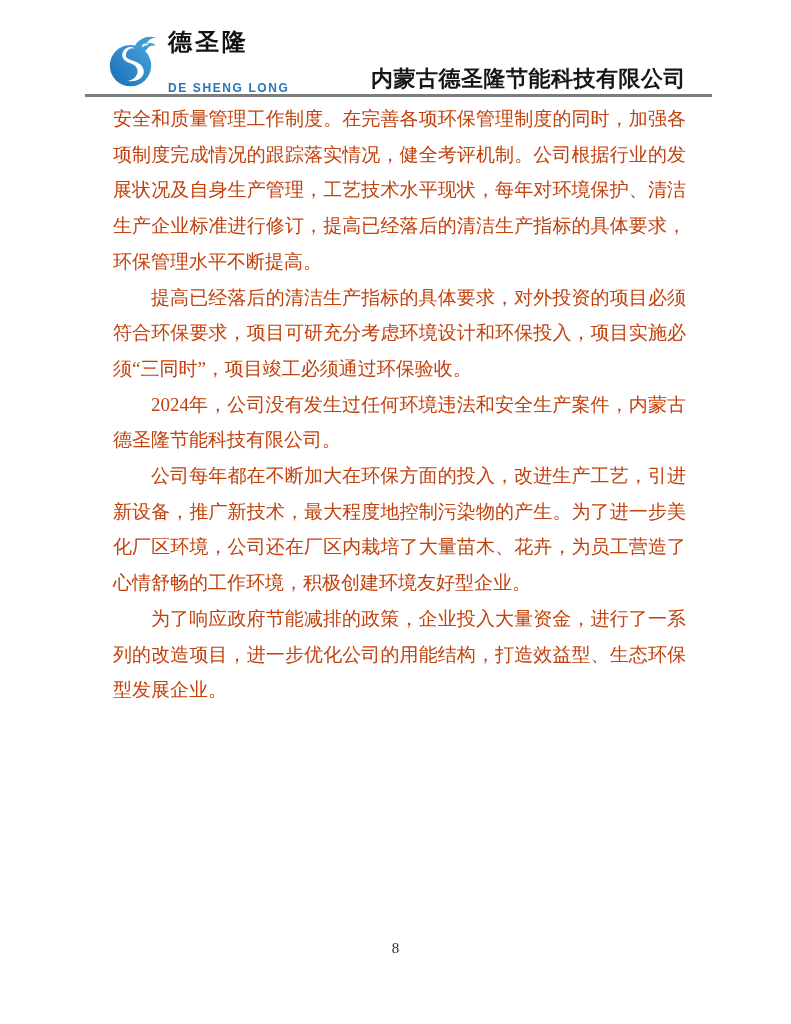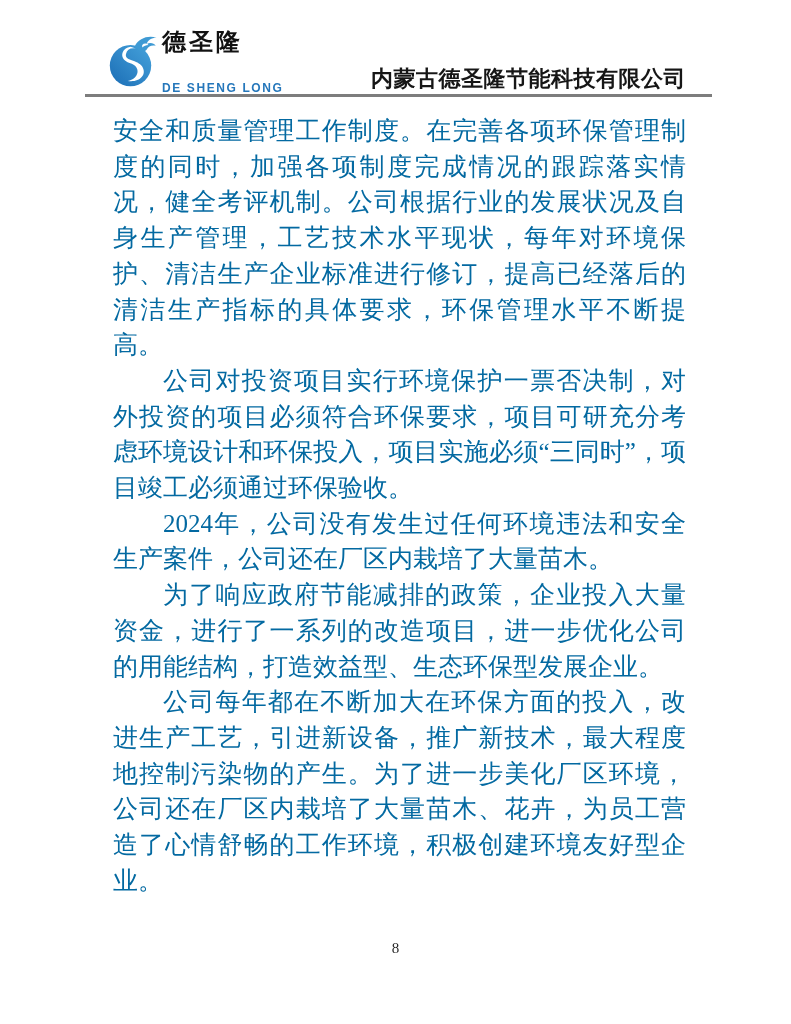--- a/index.html
+++ b/index.html
@@ -8,21 +8,21 @@
     width:791px; height:1024px;
     margin:0 auto;
     background:#ffffff;
     font-family:"Liberation Serif","DejaVu Serif",serif;
     overflow:hidden;
   }
   
   .header { position:absolute; left:0; top:0; width:791px; height:98px; }
   .logo { position:absolute; left:108px; top:30px; display:flex; align-items:center; }
   .logo-mark { width:54px; height:56px; display:block; }
-  .logo-textblock { margin-left:0; display:flex; flex-direction:column; justify-content:center;gap:27px; }
+  .logo-textblock { margin-left:6px; display:flex; flex-direction:column; justify-content:center;gap:27px; }
   .logo-cn {
     font-size:24px; font-weight:bold; color:#121212;
     letter-spacing:3px; line-height:24px;
     font-family:"Liberation Serif","DejaVu Serif",serif;
   }
   .logo-en {
     font-size:12px; font-weight:bold; color:#2577bb;
     letter-spacing:1.6px; line-height:11px; margin-top:2px;
     font-family:"Liberation Sans","DejaVu Sans",sans-serif;
   }
@@ -31,23 +31,22 @@
     font-size:22px; font-weight:bold; color:#161616;
     letter-spacing:0.5px; white-space:nowrap;margin-left:8px;
   }
   .header-rule {
     position:absolute; left:85px; top:94px; width:627px; height:0;
     border-top:3px solid #7d7d7d;
   }
   
   .body-text {
     position:absolute; left:113px; top:101px; width:573px;
-    font-size:25px; line-height:35.7px; color:#0369a1;
+    font-size:19px; line-height:35.7px; color:#c2410c;
     text-align:justify;
-    margin-top:12px;
   }
   .body-text p { margin:0; }
   .body-text p.indent { text-indent:2em; }
   
   .page-number {
     position:absolute; left:0; top:940px; width:791px;
     text-align:center; font-size:15px; color:#2a2a2a;
   }
 </style>
 </head>
@@ -79,21 +78,21 @@
       </div>
     </div>
 
     <div class="company-name">内蒙古德圣隆节能科技有限公司</div>
 
     <div class="header-rule"></div>
   </div>
 
   <div class="body-text">
     <p>安全和质量管理工作制度。在完善各项环保管理制度的同时，加强各项制度完成情况的跟踪落实情况，健全考评机制。公司根据行业的发展状况及自身生产管理，工艺技术水平现状，每年对环境保护、清洁生产企业标准进行修订，提高已经落后的清洁生产指标的具体要求，环保管理水平不断提高。</p>
-    <p class="indent">公司对投资项目实行环境保护一票否决制，对外投资的项目必须符合环保要求，项目可研充分考虑环境设计和环保投入，项目实施必须“三同时”，项目竣工必须通过环保验收。</p>
-    <p class="indent">2024年，公司没有发生过任何环境违法和安全生产案件，公司还在厂区内栽培了大量苗木。</p>
+    <p class="indent">提高已经落后的清洁生产指标的具体要求，对外投资的项目必须符合环保要求，项目可研充分考虑环境设计和环保投入，项目实施必须“三同时”，项目竣工必须通过环保验收。</p>
+    <p class="indent">2024年，公司没有发生过任何环境违法和安全生产案件，内蒙古德圣隆节能科技有限公司。</p>
+    <p class="indent">公司每年都在不断加大在环保方面的投入，改进生产工艺，引进新设备，推广新技术，最大程度地控制污染物的产生。为了进一步美化厂区环境，公司还在厂区内栽培了大量苗木、花卉，为员工营造了心情舒畅的工作环境，积极创建环境友好型企业。</p>
     <p class="indent">为了响应政府节能减排的政策，企业投入大量资金，进行了一系列的改造项目，进一步优化公司的用能结构，打造效益型、生态环保型发展企业。</p>
-    <p class="indent">公司每年都在不断加大在环保方面的投入，改进生产工艺，引进新设备，推广新技术，最大程度地控制污染物的产生。为了进一步美化厂区环境，公司还在厂区内栽培了大量苗木、花卉，为员工营造了心情舒畅的工作环境，积极创建环境友好型企业。</p>
   </div>
 
   <div class="page-number">8</div>
 
 </div>
 
 </body></html>

